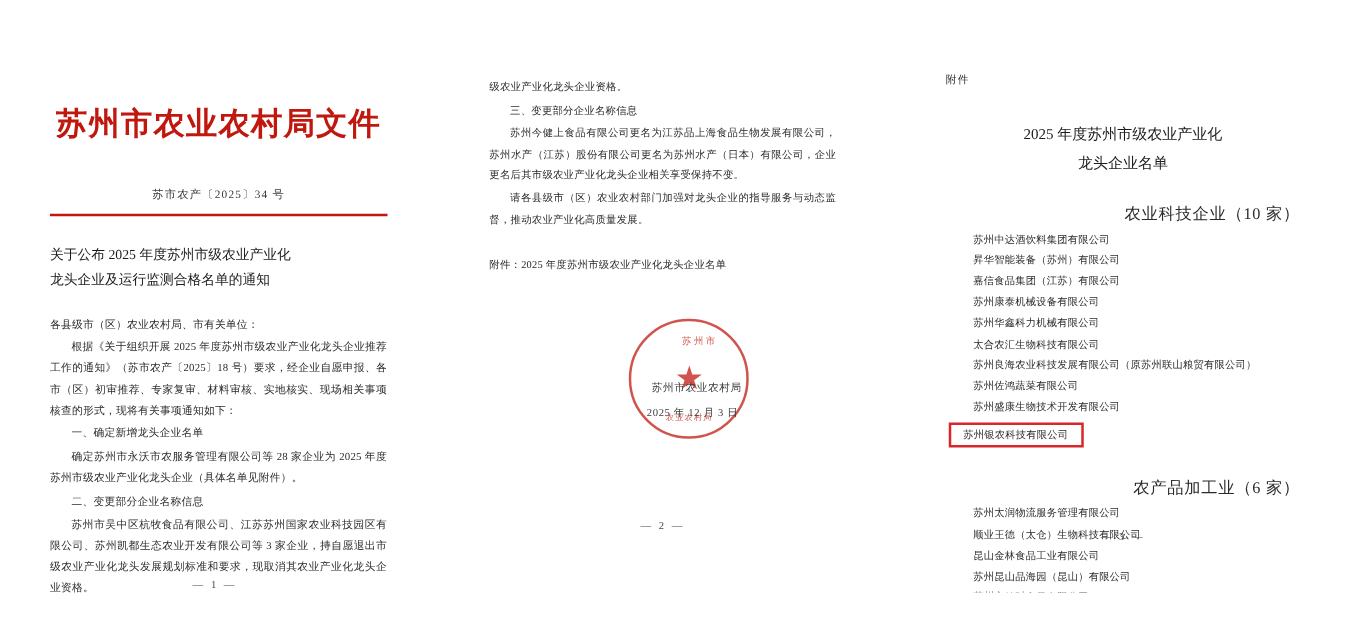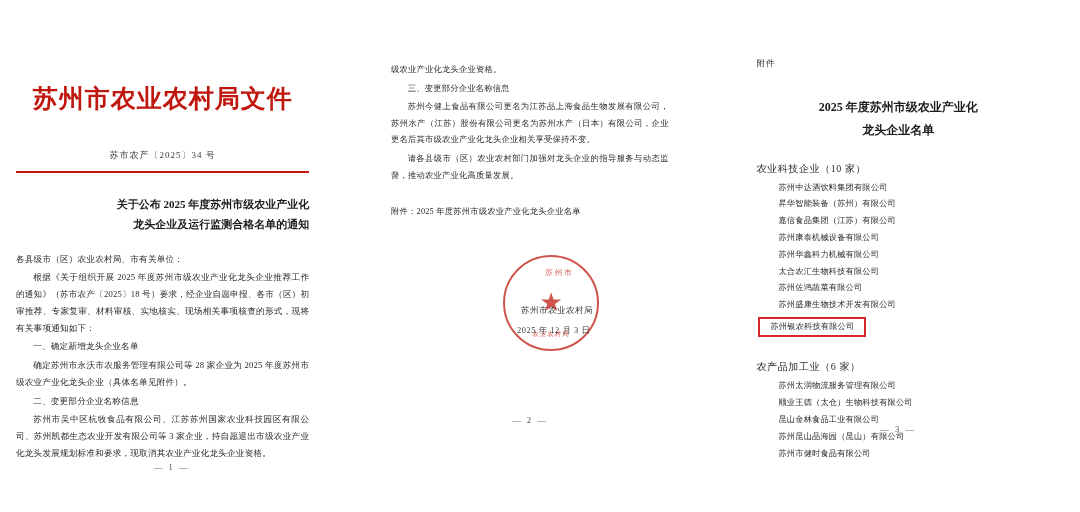--- a/index.html
+++ b/index.html
@@ -18,21 +18,21 @@
     width: 1080px;
     height: 512px;
     background: #ffffff;
   }
   .page {
     position: relative;
     background: #ffffff;
     box-sizing: border-box;
     overflow: hidden;
   }
-  .page-1 { width: 350px; height: 512px; padding: 40px 34px 0 16px; }
+  .page-1 { width: 350px; height: 512px; padding: 40px 34px 0 40px; }
   .page-2 { width: 360px; height: 465px; padding: 40px 38px 0 38px; }
   .page-3 { width: 370px; height: 474px; padding: 40px 40px 0 40px; }
 
   .gap {
     width: 10px;
     height: 512px;
     background: #ffffff;
   }
 
   
@@ -53,23 +53,23 @@
     margin-top: 34px;
     letter-spacing: 1px;
   }
   .red-rule {
     height: 2px;
     background: #c0170f;
     margin-top: 9px;
     margin-bottom: 0;
   }
   .notice-title {
-    text-align: right;
+    text-align: left;
     font-size: 11px;
-    font-weight: bold;
+    font-weight: normal;
     color: #1b1b1b;
     line-height: 1.8;
     margin-top: 22px;
   }
   .body-text {
     font-size: 8.6px;
     color: #2b2b2b;
     line-height: 1.95;
     margin-top: 16px;
     text-align: justify;
@@ -159,28 +159,28 @@
   
   .attach-label {
     font-size: 8.6px;
     color: #2b2b2b;
     margin-top: 18px;
     letter-spacing: 1px;
   }
   .list-title {
     text-align: center;
     font-size: 12px;
-    font-weight: bold;
+    font-weight: normal;
     color: #1b1b1b;
     line-height: 1.9;
     margin-top: 26px;
   }
   .group-head {
-    text-align: left;
-    font-size: 10px;
+    text-align: right;
+    font-size: 13px;
     color: #2b2b2b;
     margin-top: 20px;
     margin-bottom: 4px;
     letter-spacing: 0.6px;
   }
   .company {
     font-size: 8.2px;
     color: #2b2b2b;
     line-height: 2.05;
     padding-left: 22px;
@@ -263,20 +263,21 @@
       <div>龙头企业名单</div>
     </div>
 
     <div class="group-head">农业科技企业（10 家）</div>
     <div class="company">苏州中达酒饮料集团有限公司</div>
     <div class="company">昇华智能装备（苏州）有限公司</div>
     <div class="company">嘉信食品集团（江苏）有限公司</div>
     <div class="company">苏州康泰机械设备有限公司</div>
     <div class="company">苏州华鑫科力机械有限公司</div>
     <div class="company">太合农汇生物科技有限公司</div>
+    <div class="company">苏州良海农业科技发展有限公司（原苏州联山粮贸有限公司）</div>
     <div class="company">苏州佐鸿蔬菜有限公司</div>
     <div class="company">苏州盛康生物技术开发有限公司</div>
     <div class="highlight-wrap">
       <div class="company highlight">苏州银农科技有限公司</div>
     </div>
 
     <div class="group-head">农产品加工业（6 家）</div>
     <div class="company">苏州太润物流服务管理有限公司</div>
     <div class="company">顺业王德（太仓）生物科技有限公司</div>
     <div class="company">昆山金林食品工业有限公司</div>

